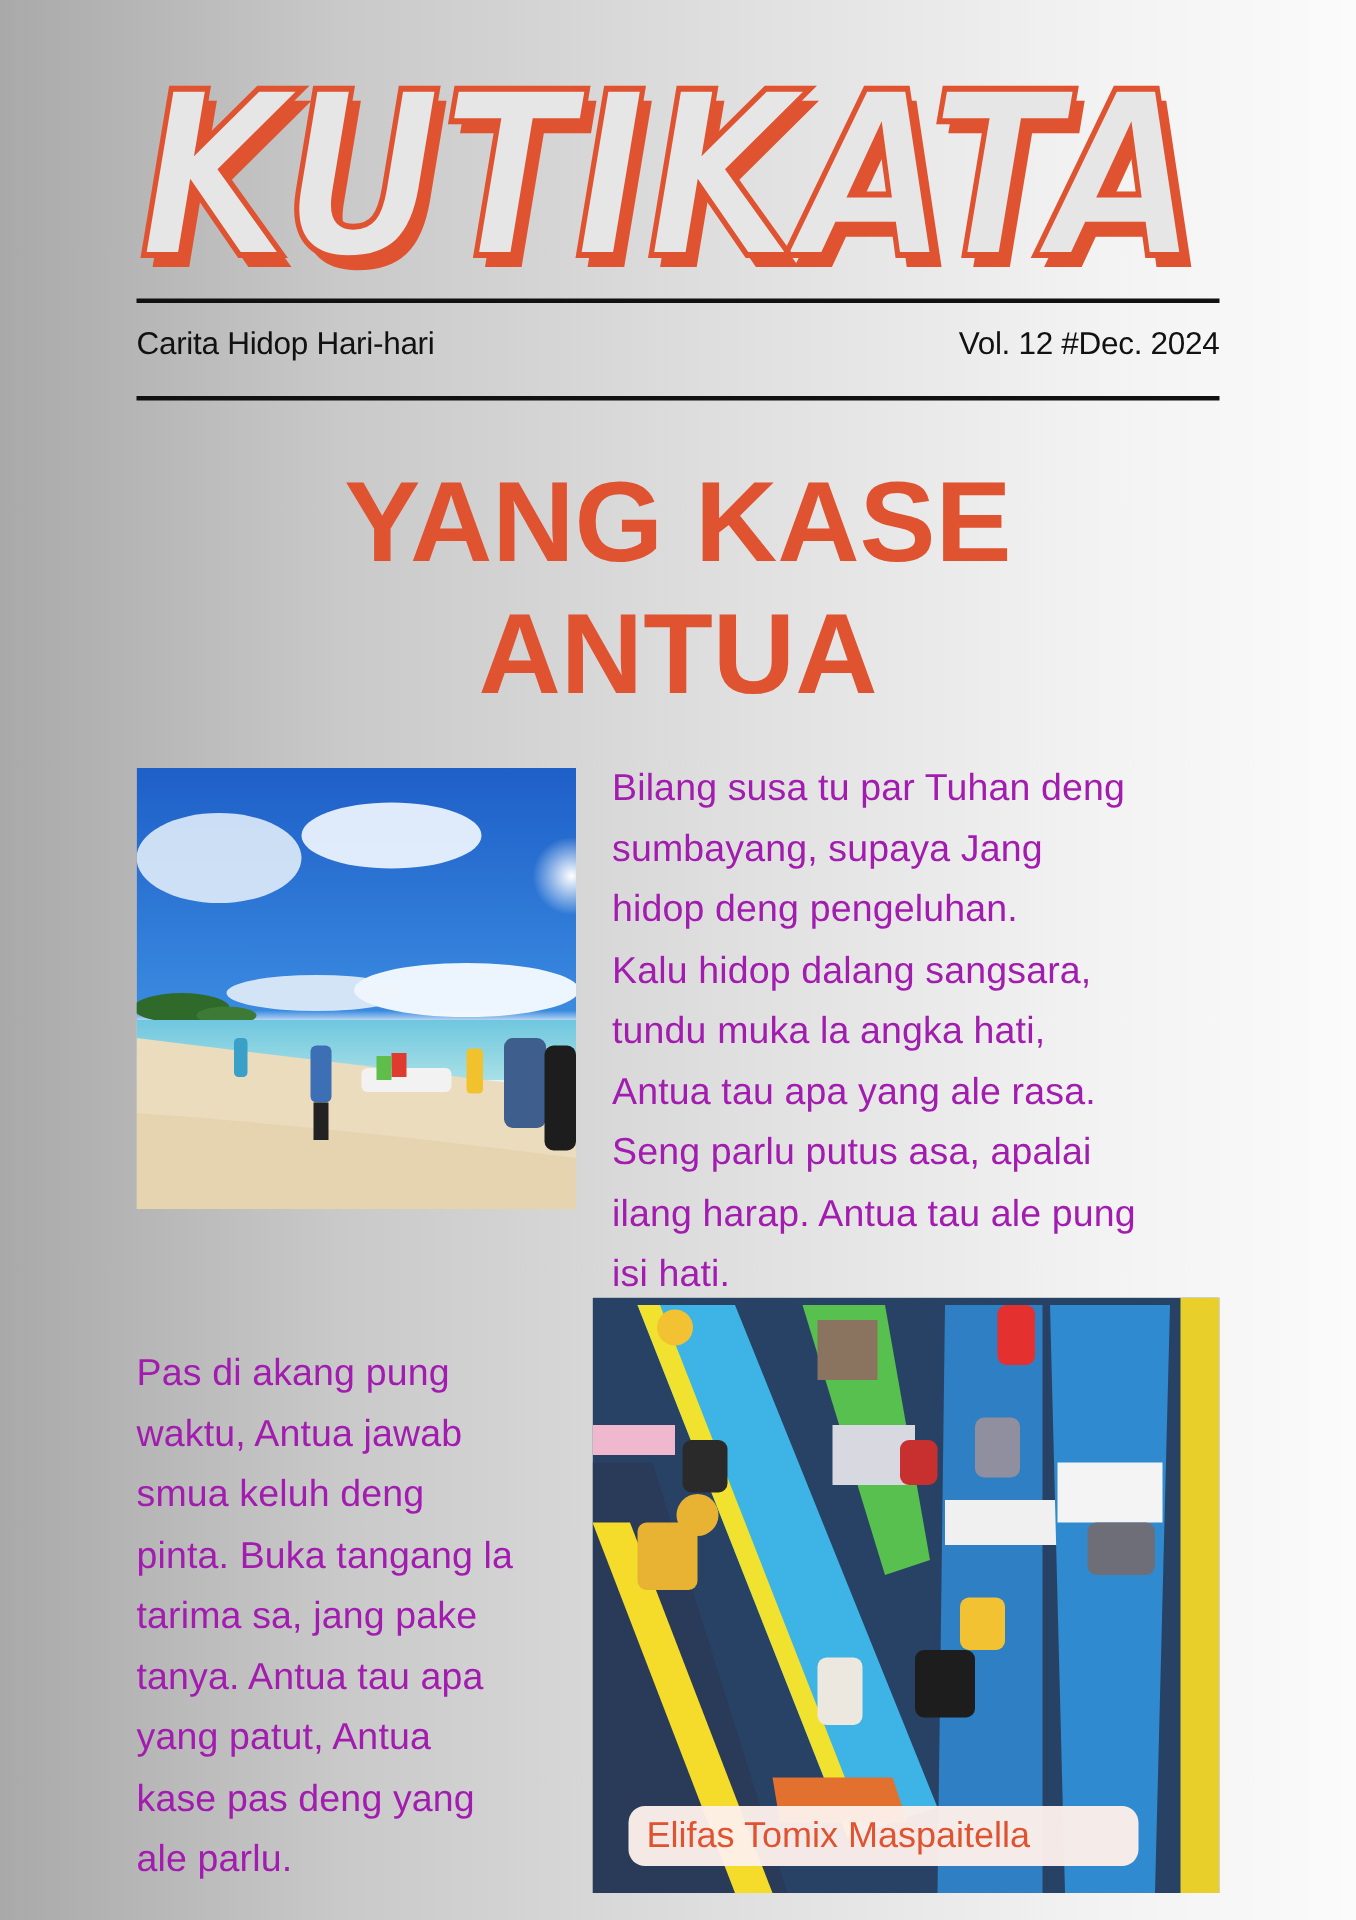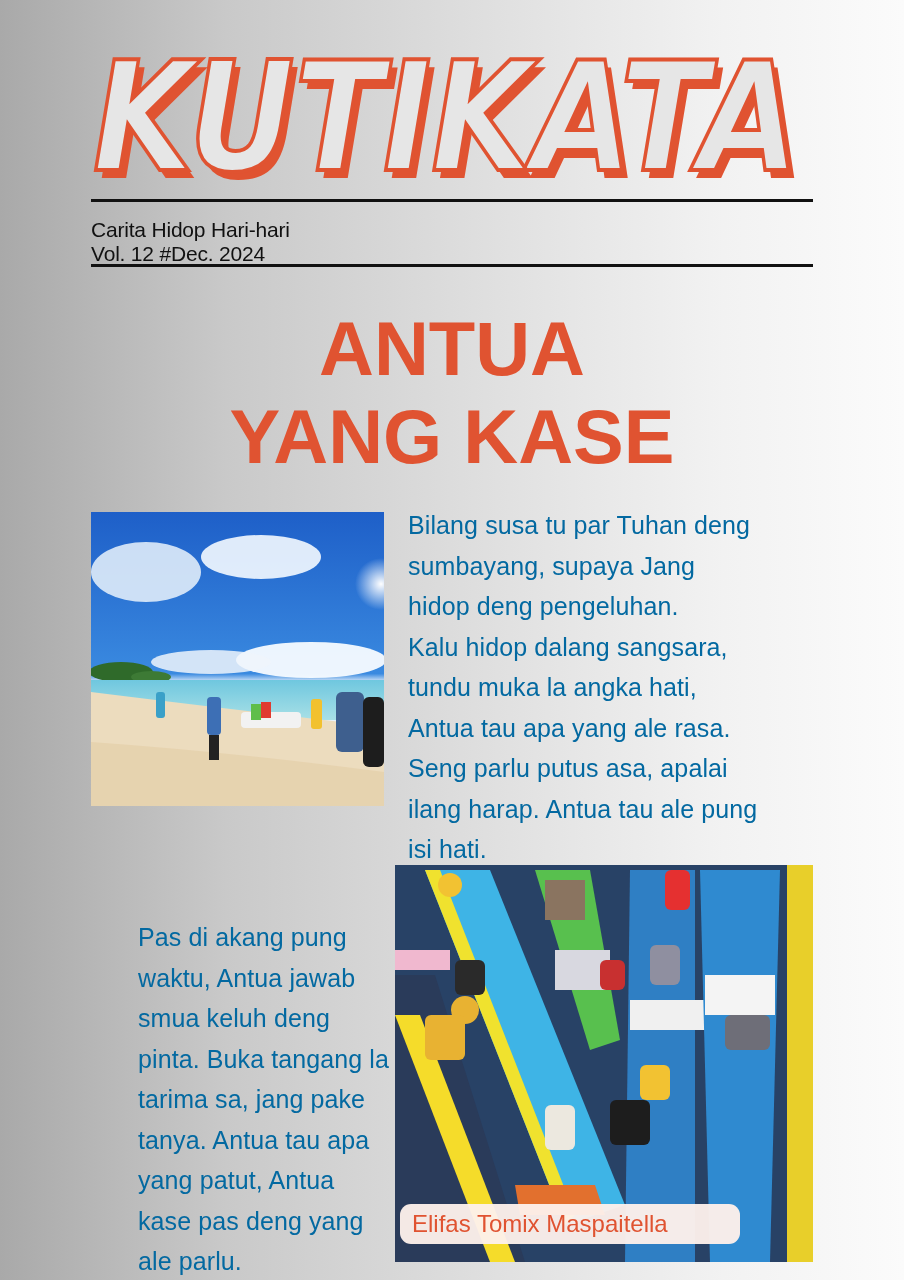--- a/index.html
+++ b/index.html
@@ -11,41 +11,41 @@
   .masthead {
     position: absolute; left: 91px; top: 52px; width: 722px; height: 135px; font-style: italic;
   }
   .masthead svg { width: 100%; height: 100%; display: block; }
   .rule { position: absolute; left: 91px; width: 722px; height: 3px; background: #111; }
   .rule.top { top: 199px; }
   .rule.bottom { top: 264px; }
   .subline {
     position: absolute; left: 91px; top: 218px; width: 722px;
     display: flex; justify-content: space-between;
-    font-size: 21px; color: #111; letter-spacing: -0.2px; flex-direction: column;
+    font-size: 21px; color: #111; letter-spacing: -0.2px;
   }
   .headline {
     position: absolute; left: 91px; top: 305px; width: 722px;
     text-align: center; color: #e05331; font-weight: bold;
     font-size: 76px; line-height: 88px; letter-spacing: 0px;
   }
   .photo {
     position: absolute; overflow: hidden;
   }
   .photo.beach { left: 91px; top: 512px; width: 293px; height: 294px; }
   .photo.boats { left: 395px; top: 865px; width: 418px; height: 397px; }
   .photo svg { display: block; width: 100%; height: 100%; }
   .body-text {
-    position: absolute; color: #0369a1; font-size: 25px; line-height: 40.5px;
+    position: absolute; color: #a21caf; font-size: 25px; line-height: 40.5px;
     white-space: pre-line; letter-spacing: 0.1px;
   }
   .body-text.p1 { left: 408px; top: 505px; width: 410px; }
-  .body-text.p2 { left: 91px; top: 917px; width: 300px; margin-left: 47px; }
+  .body-text.p2 { left: 91px; top: 895px; width: 300px; }
   .caption {
-    position: absolute; left: 400px; top: 1204px; width: 340px; height: 40px;
+    position: absolute; left: 419px; top: 1204px; width: 340px; height: 40px;
     background: rgba(253, 240, 235, 0.96); border-radius: 11px;
     color: #e05331; font-size: 24px; line-height: 40px; padding-left: 12px;
     box-sizing: border-box; white-space: nowrap;
   }
 </style>
 </head>
 <body>
 
 <div class="masthead">
   <svg viewBox="0 0 722 135" preserveAspectRatio="none">
@@ -57,22 +57,22 @@
 </div>
 
 <div class="rule top"></div>
 <div class="subline">
   <span>Carita Hidop Hari-hari</span>
   <span>Vol. 12 #Dec. 2024</span>
 </div>
 <div class="rule bottom"></div>
 
 <div class="headline">
+  <div>YANG KASE</div>
   <div>ANTUA</div>
-  <div>YANG KASE</div>
 </div>
 
 <div class="photo beach">
   <svg viewBox="0 0 293 294" preserveAspectRatio="none">
     <defs>
       <linearGradient id="sky" x1="0" y1="0" x2="0" y2="1">
         <stop offset="0" stop-color="#1e5fc8"></stop>
         <stop offset="0.55" stop-color="#3a8ae0"></stop>
         <stop offset="0.58" stop-color="#e8f2fb"></stop>
       </linearGradient>

